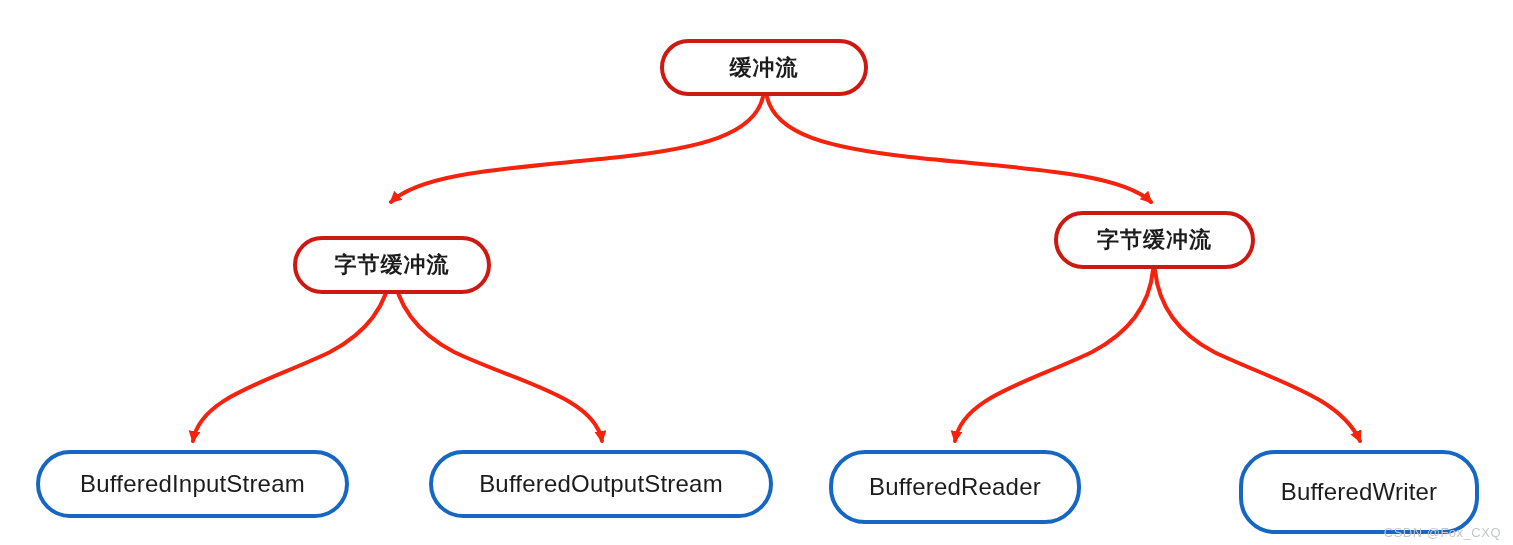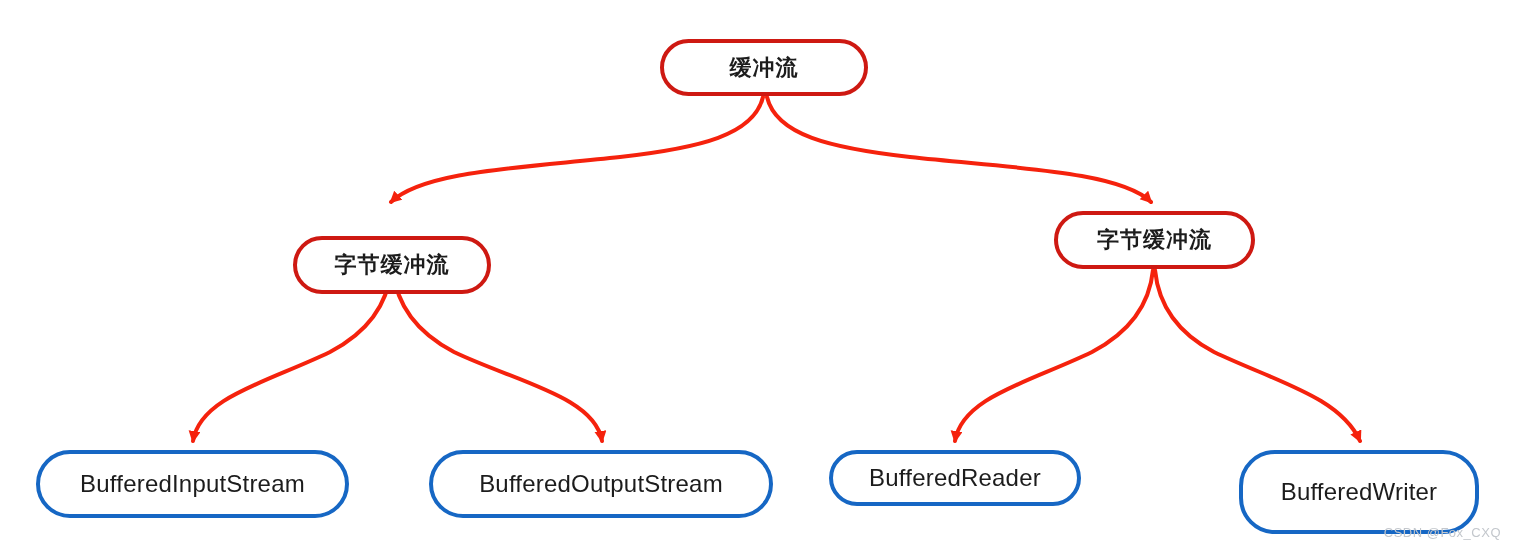--- a/index.html
+++ b/index.html
@@ -100,21 +100,21 @@
   </div>
 
   <div class="node blue" style="left:36px; top:450px; width:313px; height:68px;">
     <span>BufferedInputStream</span>
   </div>
 
   <div class="node blue" style="left:429px; top:450px; width:344px; height:68px;">
     <span>BufferedOutputStream</span>
   </div>
 
-  <div class="node blue" style="left:829px; top:450px; width:252px; height:56px;align-items:center;">
+  <div class="node blue" style="left:829px; top:450px; width:252px; height:74px;align-items:center;">
     <span>BufferedReader</span>
   </div>
 
   <div class="node blue" style="left:1239px; top:450px; width:240px; height:84px;">
     <span>BufferedWriter</span>
   </div>
 
   <div class="watermark">CSDN @Fox_CXQ</div>
 
 </div>

